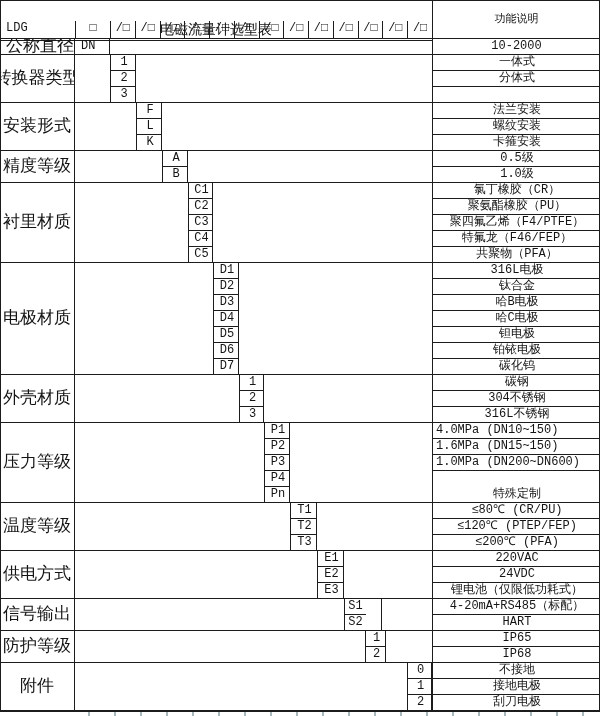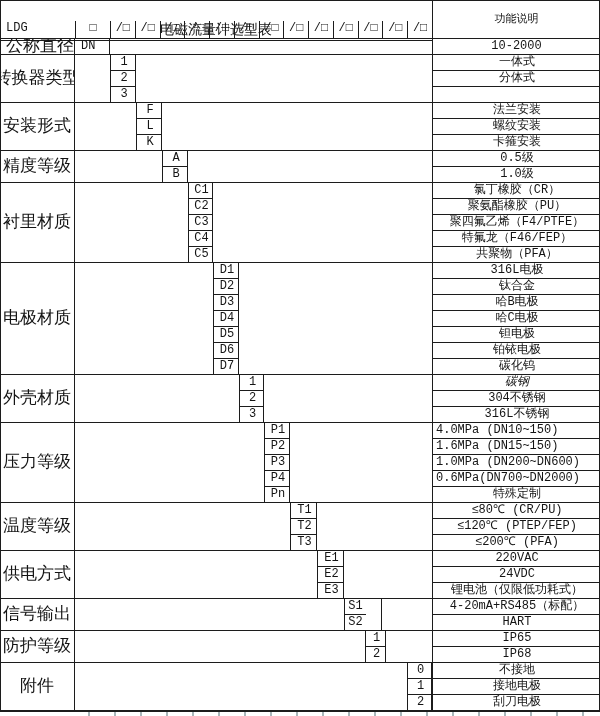--- a/index.html
+++ b/index.html
@@ -134,39 +134,38 @@
       </div>
     </div>
     <div class="cell bb" style="left: 0px; top: 375px; width: 600px; height: 48px;">
       <div class="cell br vmid label" style="left: 0px; top: 0px; width: 75px; height: 47px;">外壳材质</div>
       <div class="cell bl br" style="left: 239px; top: 0px; width: 25px; height: 47px;">
         <div class="cell bb center" style="left: 0px; top: 0px; width: 25px; height: 16px;">1</div>
         <div class="cell bb center" style="left: 0px; top: 16px; width: 25px; height: 16px;">2</div>
         <div class="cell center" style="left: 0px; top: 32px; width: 25px; height: 15px;">3</div>
       </div>
       <div class="cell bl" style="left: 432px; top: 0px; width: 168px; height: 47px;">
-        <div class="cell bb center" style="left: 0px; top: 0px; width: 168px; height: 16px; font-style: italic;">碳钢</div>
+        <div class="cell bb center" style="left: 0px; top: 0px; width: 168px; height: 16px;">碳钢</div>
         <div class="cell bb center" style="left: 0px; top: 16px; width: 168px; height: 16px;">304不锈钢</div>
         <div class="cell center" style="left: 0px; top: 32px; width: 168px; height: 15px;">316L不锈钢</div>
       </div>
     </div>
     <div class="cell bb" style="left: 0px; top: 423px; width: 600px; height: 80px;">
       <div class="cell br vmid label" style="left: 0px; top: 0px; width: 75px; height: 79px;">压力等级</div>
       <div class="cell bl br" style="left: 264px; top: 0px; width: 26px; height: 79px;">
         <div class="cell bb center" style="left: 0px; top: 0px; width: 26px; height: 16px;">P1</div>
         <div class="cell bb center" style="left: 0px; top: 16px; width: 26px; height: 16px;">P2</div>
         <div class="cell bb center" style="left: 0px; top: 32px; width: 26px; height: 16px;">P3</div>
         <div class="cell bb center" style="left: 0px; top: 48px; width: 26px; height: 16px;">P4</div>
         <div class="cell center" style="left: 0px; top: 64px; width: 26px; height: 15px;">Pn</div>
       </div>
       <div class="cell bl" style="left: 432px; top: 0px; width: 168px; height: 79px;">
         <div class="cell bb padl2" style="left: 0px; top: 0px; width: 168px; height: 16px;">4.0MPa (DN10~150)</div>
         <div class="cell bb padl2" style="left: 0px; top: 16px; width: 168px; height: 16px;">1.6MPa (DN15~150)</div>
         <div class="cell bb padl2" style="left: 0px; top: 32px; width: 168px; height: 16px;">1.0MPa (DN200~DN600)</div>
-        <div class="cell bb padl2" style="left: 0px; top: 48px; width: 168px; height: 16px;">0.6MPa(DN700~DN2000)</div>
         <div class="cell center" style="left: 0px; top: 64px; width: 168px; height: 15px;">特殊定制</div>
       </div>
     </div>
     <div class="cell bb" style="left: 0px; top: 503px; width: 600px; height: 48px;">
       <div class="cell br vmid label" style="left: 0px; top: 0px; width: 75px; height: 47px;">温度等级</div>
       <div class="cell bl br" style="left: 290px; top: 0px; width: 27px; height: 47px;">
         <div class="cell bb center" style="left: 0px; top: 0px; width: 27px; height: 16px;">T1</div>
         <div class="cell bb center" style="left: 0px; top: 16px; width: 27px; height: 16px;">T2</div>
         <div class="cell center" style="left: 0px; top: 32px; width: 27px; height: 15px;">T3</div>
       </div>

